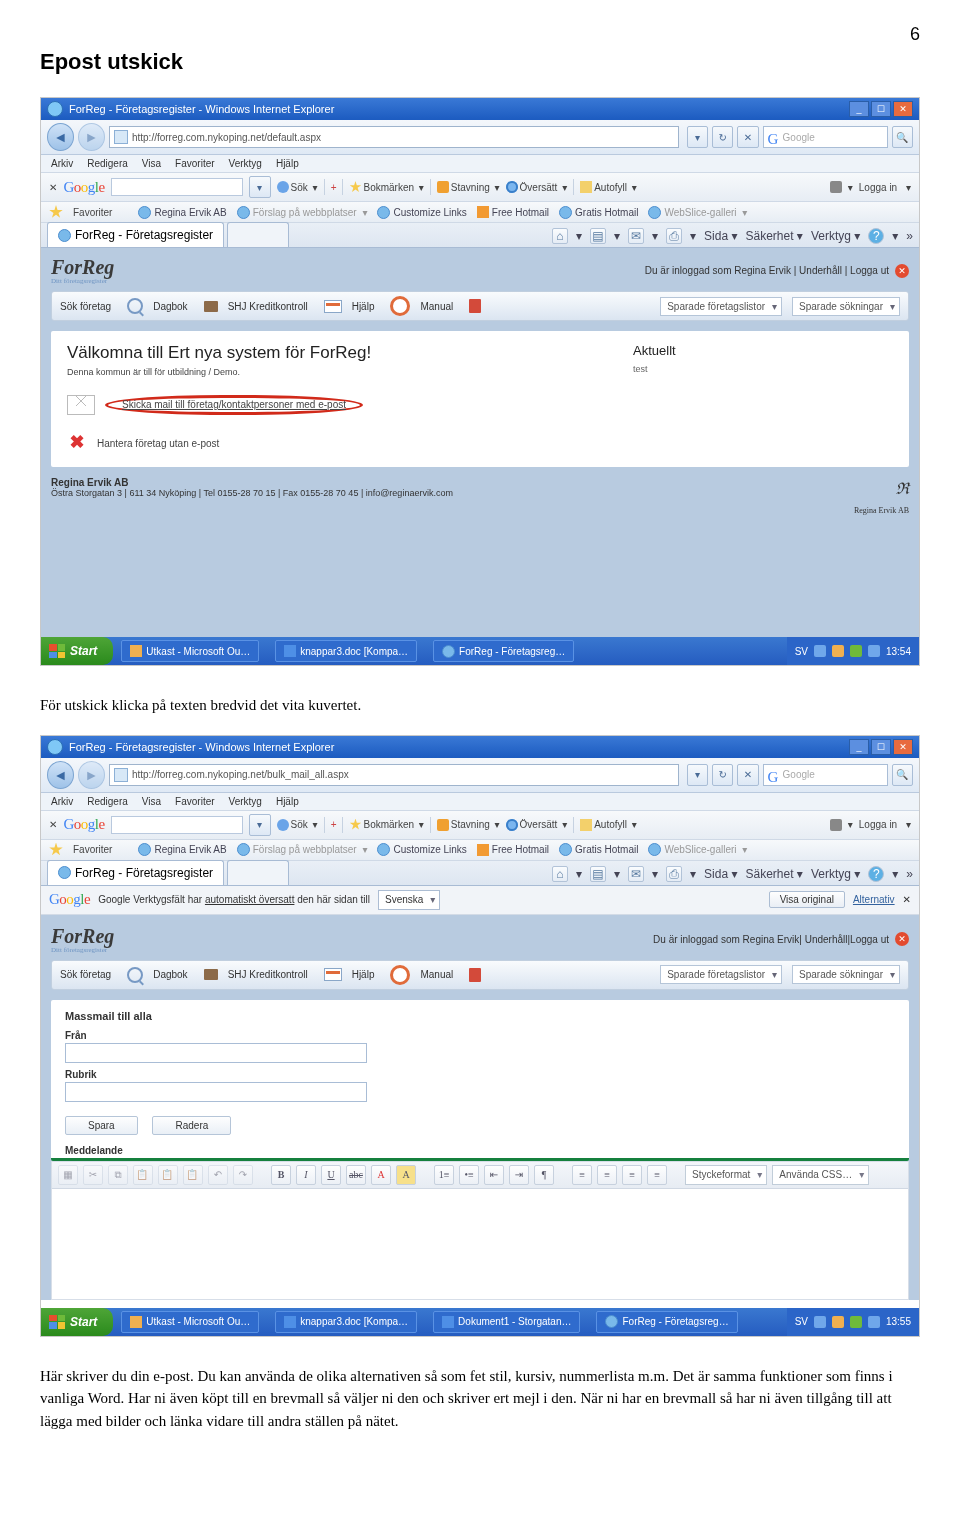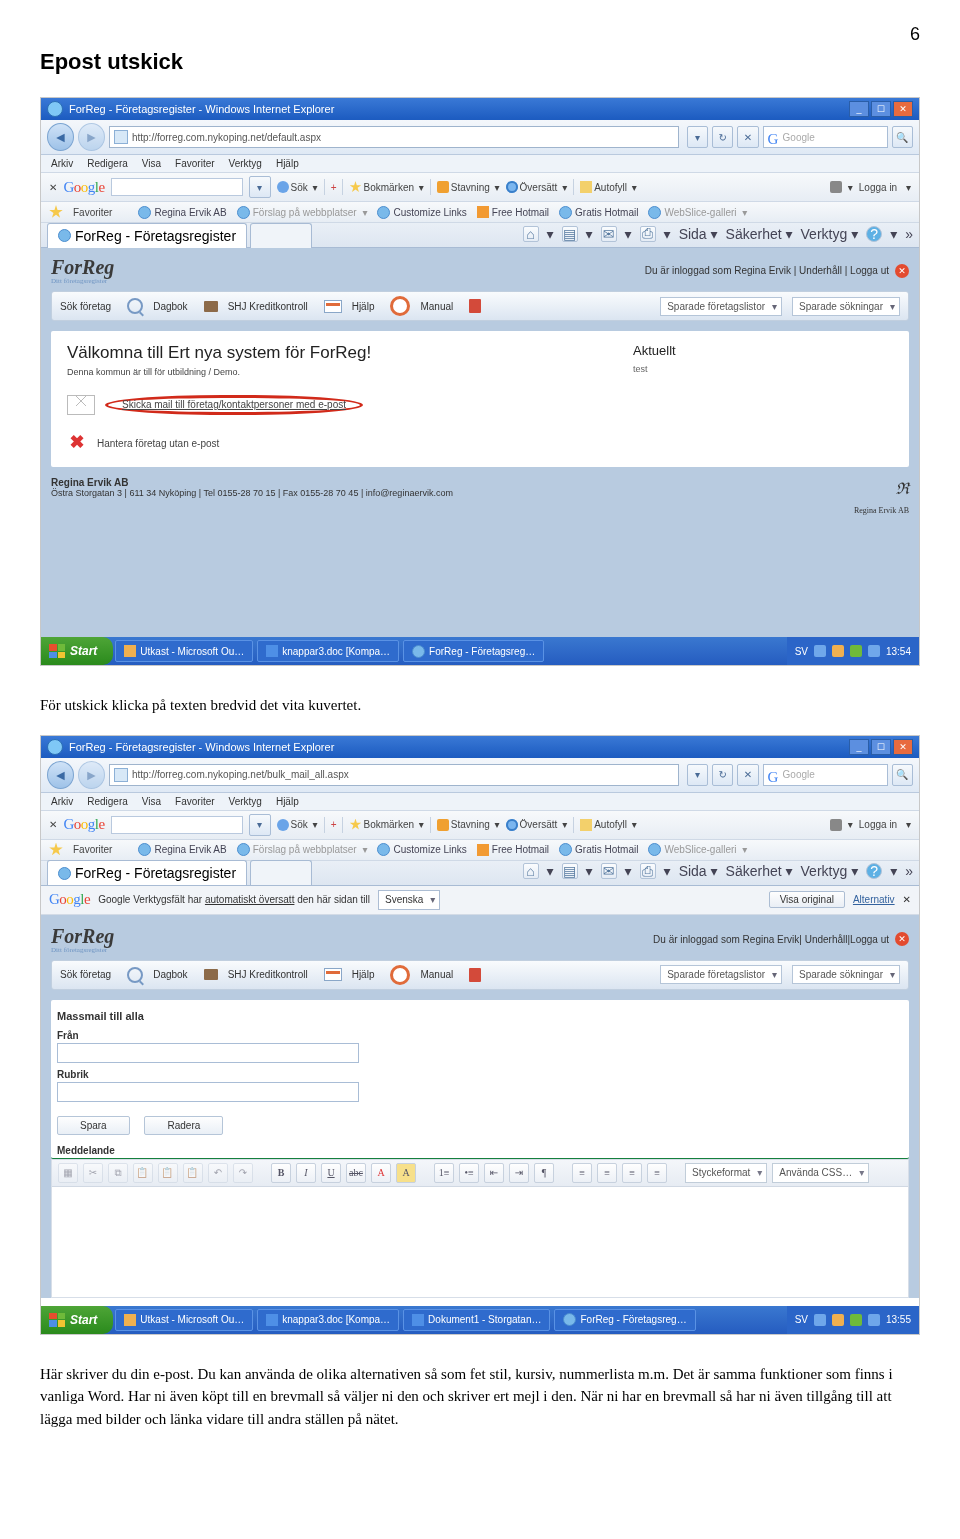--- a/index.html
+++ b/index.html
@@ -43,21 +43,21 @@
 .ico-wrench{background:#888;border-radius:2px}
 .right-tools{margin-left:auto;display:flex;align-items:center;gap:6px}
 
 
 .favrow{display:flex;align-items:center;gap:10px;padding:3px 8px;background:linear-gradient(#f7f9fb,#e7edf4);border-bottom:1px solid #cfd9e6;font-size:10px;color:#444}
 .fav-star{width:14px;height:14px;background:#f6c94b;clip-path:polygon(50% 0,61% 35%,98% 35%,68% 57%,79% 91%,50% 70%,21% 91%,32% 57%,2% 35%,39% 35%)}
 .favrow .lnk{display:flex;align-items:center;gap:3px;color:#445}
 .sm-ie{width:11px;height:11px;background:#79b9ea;border-radius:50%;border:1px solid #4c8ecf}
 
 
-.tabrow{display:flex;align-items:center;padding:0 6px;background:linear-gradient(#e9eff6,#dde6f1);border-bottom:1px solid #a8bbd4;height:24px;font-size:14px}
+.tabrow{display:flex;align-items:flex-end;padding:0 6px;background:linear-gradient(#e9eff6,#dde6f1);border-bottom:1px solid #a8bbd4;height:24px;font-size:12px}
 .tab{background:#fff;border:1px solid #a8bbd4;border-bottom:none;height:20px;padding:2px 10px;display:flex;align-items:center;gap:4px;border-radius:3px 3px 0 0;margin-right:3px}
 .tabrow .rightcmds{margin-left:auto;display:flex;align-items:center;gap:8px;padding-bottom:3px;color:#445}
 .tiny{width:14px;height:14px;border:1px solid #b2c3d8;background:linear-gradient(#fafcfe,#e5ecf5);border-radius:2px;display:flex;align-items:center;justify-content:center;color:#56799f}
 
 
 .gtrans{display:flex;align-items:center;gap:8px;padding:4px 8px;background:#f1f4f8;border-bottom:1px solid #d3dbe6;font-size:10px;color:#333}
 .gtrans .sel{border:1px solid #acbdd3;background:#fff;height:18px;padding:0 16px 0 6px;display:flex;align-items:center;position:relative}
 .gtrans .sel:after{content:"▾";position:absolute;right:4px;color:#667}
 .gtrans .btn{border:1px solid #acbdd3;background:linear-gradient(#fefefe,#e9eef5);padding:2px 10px;border-radius:2px}
 
@@ -100,41 +100,41 @@
 .rcol h4{font-size:13px;font-family:Arial;margin:0 0 6px;color:#222;font-weight:400}
 .rcol .test{font-size:9px;color:#666}
 
 
 .foot{margin:10px;font-size:9px;color:#333}
 .foot b{font-size:10px}
 .foot .re{float:right;text-align:right;font-family:"Times New Roman",serif;font-style:italic;font-size:16px}
 .bluefill{background:#b8cbe0;height:110px}
 
 
-.formcard{background:#fff;margin:0 10px;border-radius:2px;padding:10px 6px 0;border-bottom:1px solid #15803d}
+.formcard{background:#fff;margin:0 10px;border-radius:2px;padding:10px 14px 0;border-bottom:3px solid #15803d}
 .form-title{font-size:11px;font-weight:700;color:#333;margin-bottom:8px}
 .fld-lbl{font-size:10px;font-weight:700;color:#333;margin:6px 0 2px}
 .txtbox{border:1px solid #a9bdd6;height:18px;width:300px;background:#fff}
 .btn-white{display:inline-block;border:1px solid #b5c5d8;background:linear-gradient(#fefefe,#e9eff6);padding:3px 22px;border-radius:2px;font-size:10px;color:#333;margin:8px 12px 2px 0}
 
 
 .editor{background:#fff;margin:0 10px 8px;border:1px solid #d7dee8}
 .ed-row{display:flex;align-items:center;gap:5px;padding:3px 6px;background:linear-gradient(#f4f6fa,#e7ecf3);border-bottom:1px solid #d0d8e3;flex-wrap:wrap}
 .ed-btn{width:18px;height:18px;border:1px solid #c7d1de;background:linear-gradient(#fefefe,#ecf0f6);border-radius:2px;display:flex;align-items:center;justify-content:center;font-size:10px;color:#556;font-family:"Times New Roman",serif}
 .ed-btn.dis{opacity:.5}
 .ed-dd{border:1px solid #c1cdd9;background:#fff;height:18px;padding:0 16px 0 6px;display:flex;align-items:center;position:relative;font-size:10px;color:#555}
 .ed-dd:after{content:"▾";position:absolute;right:4px;color:#778}
 .ed-area{height:110px;background:#fff}
 
 
 .taskbar{display:flex;align-items:center;background:linear-gradient(#3a78d0,#255cc0);height:28px;color:#fff;font-size:10px}
 .start{background:linear-gradient(#4ea537,#2a8a1c);height:100%;padding:0 16px 0 8px;display:flex;align-items:center;gap:5px;border-radius:0 10px 10px 0;font-style:italic;font-weight:700;font-size:12px}
 .start .flag{width:16px;height:14px;display:grid;grid-template-columns:1fr 1fr;grid-template-rows:1fr 1fr;gap:1px}
 .start .flag span:nth-child(1){background:#e64e2e}.start .flag span:nth-child(2){background:#6fba3a}.start .flag span:nth-child(3){background:#4e8fe6}.start .flag span:nth-child(4){background:#f1c432}
-.task{background:#2f6bcd;border:1px solid #5a92e4;height:20px;margin:0 2px;padding:0 8px;display:flex;align-items:center;gap:4px;border-radius:2px}
+.task{background:#2f6bcd;border:1px solid #5a92e4;height:20px;margin:0 8px;padding:0 8px;display:flex;align-items:center;gap:4px;border-radius:2px}
 .tray{margin-left:auto;background:#2b65c8;height:100%;display:flex;align-items:center;gap:6px;padding:0 8px}
 .tico{width:12px;height:12px;background:#6fa7ea;border-radius:2px}
 .google-logo{font-family:Georgia,serif;font-size:15px;letter-spacing:-.5px}
 .google-logo span:nth-child(1){color:#4285f4}
 .google-logo span:nth-child(2){color:#ea4335}
 .google-logo span:nth-child(3){color:#fbbc05}
 .google-logo span:nth-child(4){color:#4285f4}
 .google-logo span:nth-child(5){color:#34a853}
 .google-logo span:nth-child(6){color:#ea4335}
 </style>

